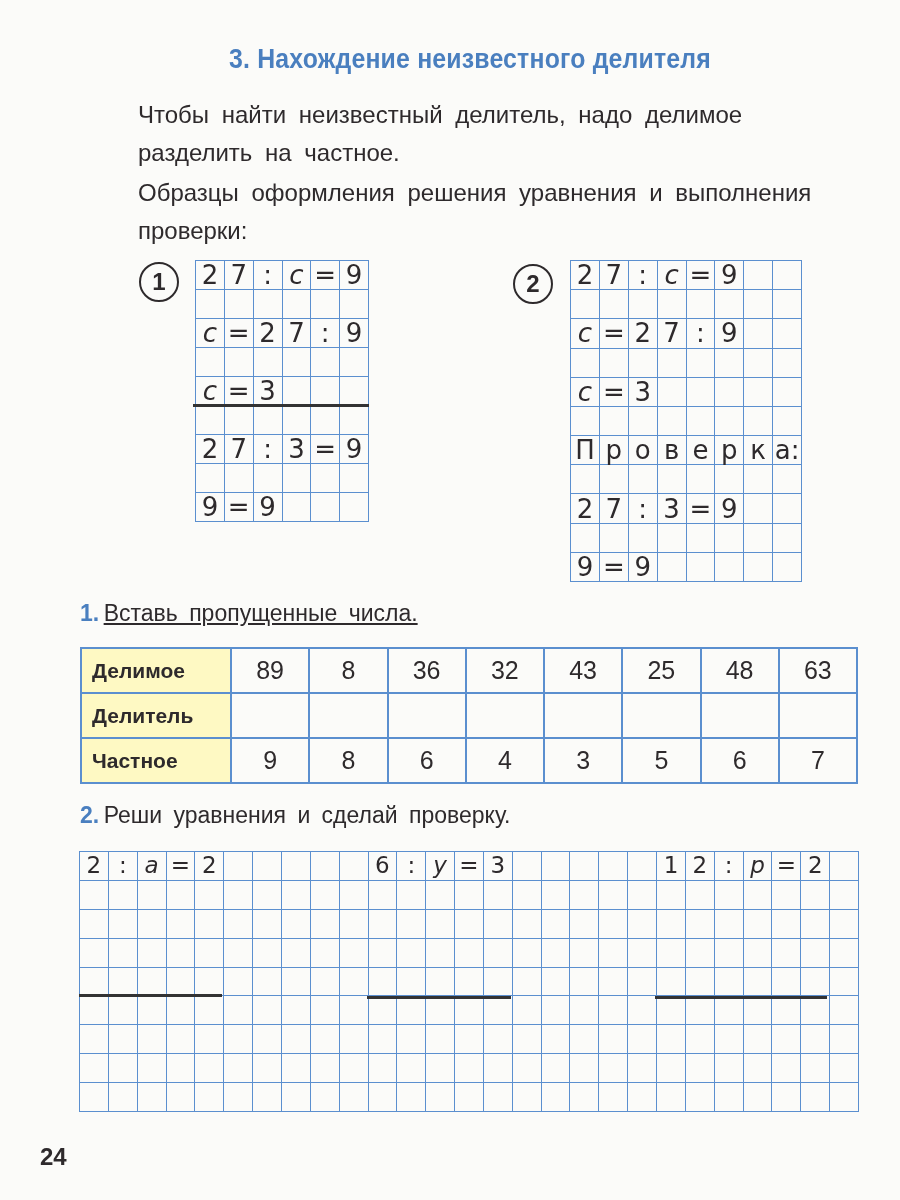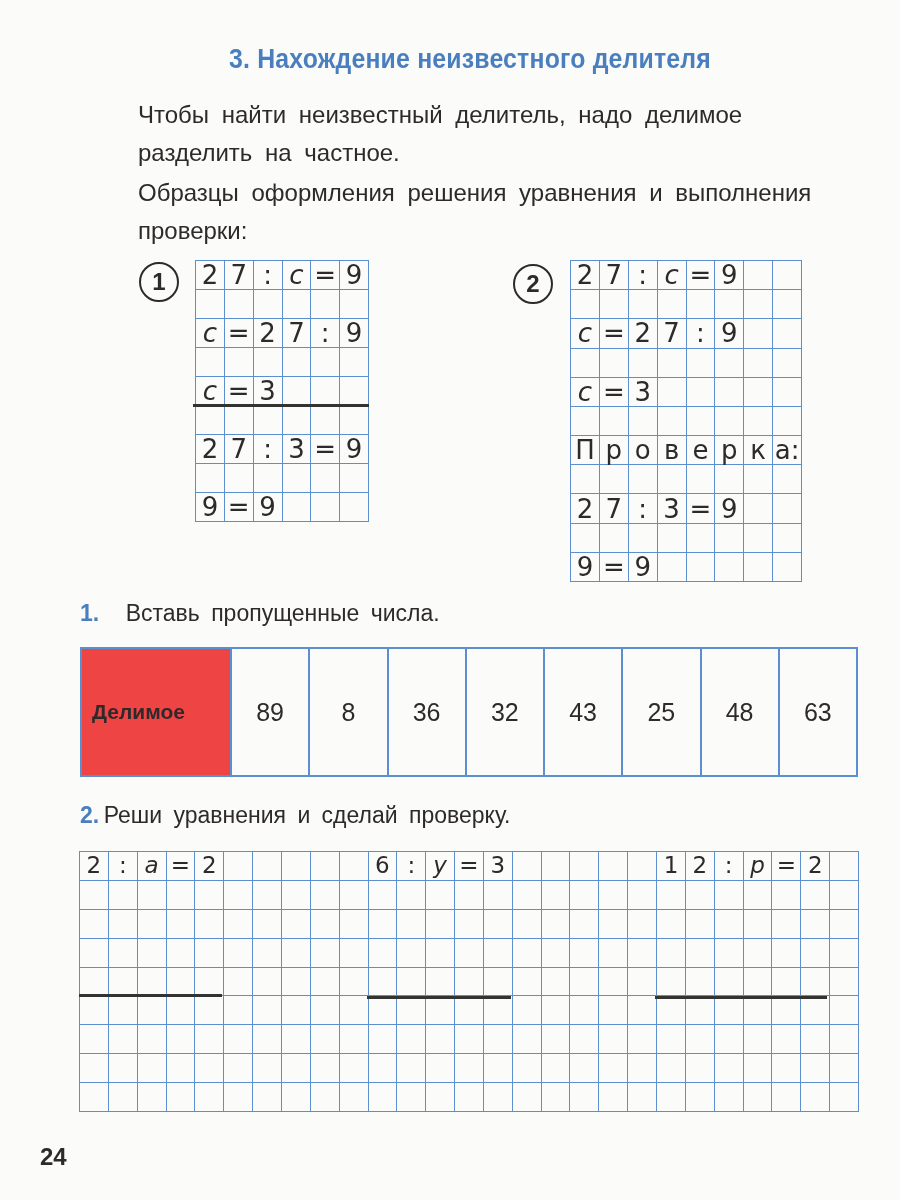--- a/index.html
+++ b/index.html
@@ -40,21 +40,21 @@
   .task-text { font-size:23px; color:#2e2a2c; word-spacing:5px; }
   table.tbl {
     position:absolute; left:80px; top:647px; width:778px; height:130px;
     border-collapse:collapse; table-layout:fixed;
   }
   table.tbl td {
     border:2px solid #5b8fcf; text-align:center; font-size:25px; color:#2e2a2c; height:43px;
     padding:0;
   }
   table.tbl td.hdr {
-    background:#ef4444; text-align:left; padding-left:10px;
+    background:#fef9c3; text-align:left; padding-left:10px;
     font-weight:bold; font-size:21px; width:138px;
   }
   .page-num { left:40px; top:1143px; font-size:24px; font-weight:bold; color:#2e2a2c; }
 </style>
 </head>
 <body>
 
 <div class="abs title">3. Нахождение неизвестного делителя</div>
 
 <div class="abs para" style="top:96px;">
@@ -209,36 +209,58 @@
     <div class="cell">9</div>
     <div class="cell"></div>
     <div class="cell"></div>
     <div class="cell"></div>
     <div class="cell"></div>
     <div class="cell"></div>
   </div>
 
 <div class="abs" style="left:80px;top:600px;">
   <span class="task-num">1.</span>
-  <span class="task-text" style="margin-left:22px;">Вставь пропущенные числа.</span>
+  <span class="task-text" style="text-decoration:underline;">Вставь пропущенные числа.</span>
 </div>
 
 <table class="tbl">
   <tbody>
       <tr>
     <td class="hdr">Делимое</td>
     <td>89</td>
     <td>8</td>
     <td>36</td>
     <td>32</td>
     <td>43</td>
     <td>25</td>
     <td>48</td>
     <td>63</td>
   </tr>
+  <tr>
+    <td class="hdr">Делитель</td>
+    <td></td>
+    <td></td>
+    <td></td>
+    <td></td>
+    <td></td>
+    <td></td>
+    <td></td>
+    <td></td>
+  </tr>
+  <tr>
+    <td class="hdr">Частное</td>
+    <td>9</td>
+    <td>8</td>
+    <td>6</td>
+    <td>4</td>
+    <td>3</td>
+    <td>5</td>
+    <td>6</td>
+    <td>7</td>
+  </tr>
 </tbody>
   </table>
 
 <div class="abs" style="left:80px;top:802px;">
   <span class="task-num">2.</span>
   <span class="task-text" style="">Реши уравнения и сделай проверку.</span>
 </div>
 
 <div class="abs grid" id="grid3" style="left:79px;top:851px;width:780px;height:261px;grid-template-columns:repeat(27,1fr);grid-template-rows:repeat(9,1fr);">
     <div class="cell sm">2</div>

